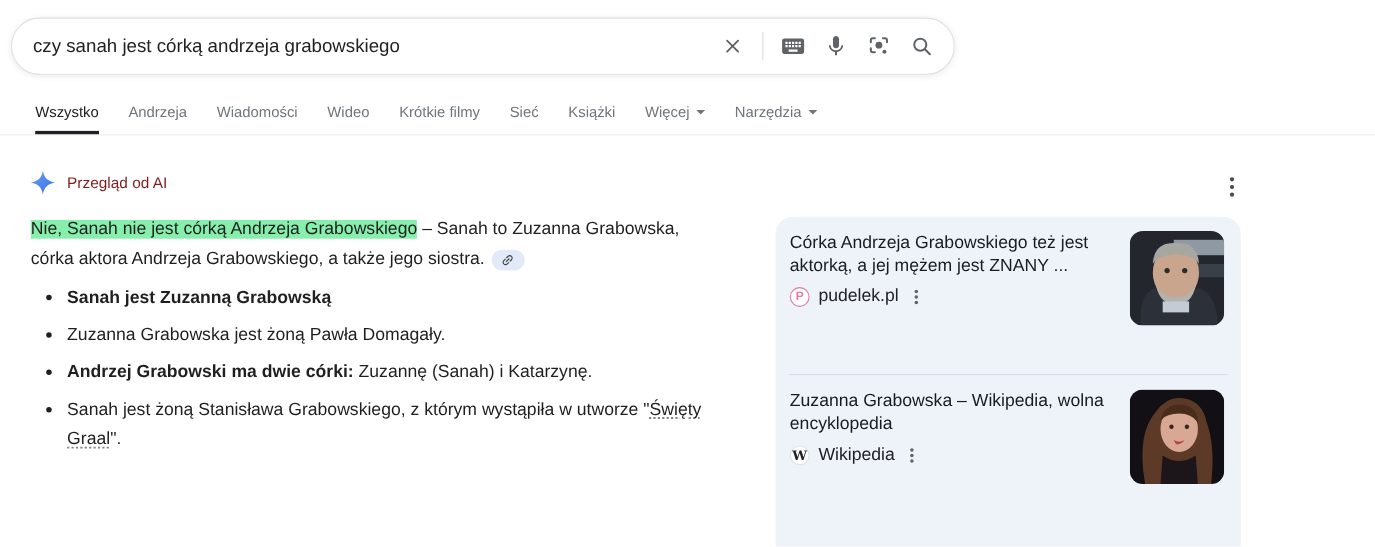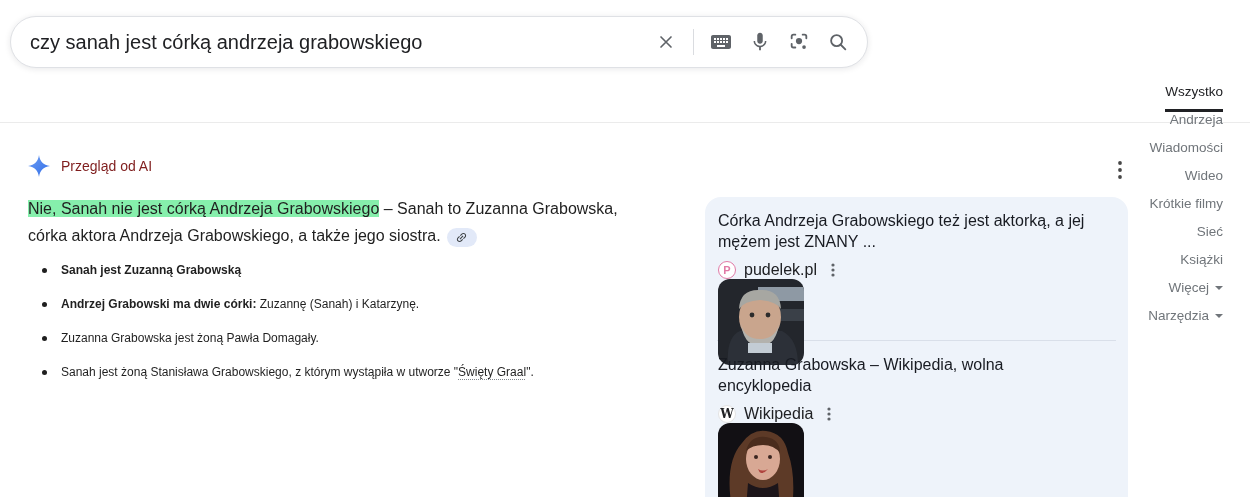--- a/index.html
+++ b/index.html
@@ -4,62 +4,62 @@
 <style>
   * { margin:0; padding:0; box-sizing:border-box; }
   html,body { width:1250px; height:497px; background:#fff; overflow:hidden;
               font-family:"Liberation Sans", sans-serif; color:#1f1f1f; position:relative; }
 
   
   .searchbar { position:absolute; left:10px; top:16px; width:858px; height:52px;
                border:1px solid #dfe1e5; border-radius:26px; background:#fff;
                box-shadow:0 1px 6px rgba(32,33,36,.10);
                display:flex; align-items:center; padding:0 17px 0 19px; }
-  .search-query { flex:1; font-size:20px; color:#202124; border:none; outline:none;
+  .search-query { flex:1; font-size:17px; color:#202124; border:none; outline:none;
                   background:transparent; font-family:"Liberation Sans", sans-serif; }
   .sb-icon { width:24px; height:24px; display:flex; align-items:center; justify-content:center;
              color:#5f6368; cursor:pointer; flex:0 0 auto; margin-left:15px; }
   .sb-divider { width:1px; height:26px; background:#dadce0; margin-left:15px; flex:0 0 auto; }
 
   
   .tabsbar { position:absolute; left:0; top:84px; width:1250px; height:39px;
              border-bottom:1px solid #ebebeb; display:flex; align-items:flex-end;
-             padding-left:20px;flex-direction:column; }
+             padding-left:32px; }
   .tab { font-size:13.5px; color:#70757a; padding:0 0 13px 0; margin-right:27px;
          white-space:nowrap; cursor:pointer; display:flex; align-items:center; }
   .tab.active { color:#202124; border-bottom:3px solid #202124; padding-bottom:10px; font-weight:400; }
   .tab .caret { width:0; height:0; border-left:4px solid transparent; border-right:4px solid transparent;
                 border-top:4px solid #70757a; margin-left:6px; display:inline-block; }
 
   
   .ai-col { position:absolute; left:28px; top:154px; width:614px; }
   .ai-header { display:flex; align-items:center; height:24px; margin-bottom:17px; }
   .sparkle { width:22px; height:22px; margin-right:11px; }
   .ai-title { font-size:14px; color:#7f1d1d; }
   .ai-par { font-size:16px; line-height:27px; color:#1f1f1f; margin-bottom:8px; }
   .hl { background:#86efac; }
   .link-chip { display:inline-flex; align-items:center; justify-content:center;
                width:30px; height:19px; border-radius:10px; background:#e2e9f8;
                margin-left:6px; vertical-align:-3px; cursor:pointer; }
   .ai-bullets { list-style:none; margin-top:6px; }
   .ai-bullets li { position:relative; margin-left:6px; padding-left:27px;
-                   font-size:12px; line-height:27px; margin-bottom:7px; }
+                   font-size:16px; line-height:27px; margin-bottom:7px; }
   .ai-bullets li::before { content:""; position:absolute; left:8px; top:11px;
                    width:5px; height:5px; border-radius:50%; background:#1f1f1f; }
   .b { font-weight:bold; }
   .dotted-link { text-decoration:underline dotted #80868b; text-underline-offset:3px; cursor:pointer; }
 
   
   .overview-kebab { position:absolute; left:1108px; top:158px; width:24px; height:24px;
                     display:flex; align-items:center; justify-content:center; cursor:pointer; color:#474747; }
 
   
   .cards { position:absolute; left:705px; top:197px; width:423px; height:300px;
            background:#eef3fa; border-radius:16px 16px 0 0; overflow:hidden; }
-  .card { height:143px; padding:13px 15px 0 13px; display:flex; cursor:pointer;flex-direction:column; }
+  .card { height:143px; padding:13px 15px 0 13px; display:flex; cursor:pointer; }
   .card + .card-divider { border-top:1px solid #d9dfe9; margin:0 12px; }
   .card-text { flex:1; padding-right:12px; min-width:0; }
   .card-title { font-size:16px; line-height:21px; color:#181b22; margin-bottom:6px; }
   .card-snippet { font-size:13.5px; line-height:20px; color:#4d5156; max-height:40px; overflow:hidden; }
   .card-source { display:flex; align-items:center; margin-top:9px; }
   .favicon { width:18px; height:18px; border-radius:50%; background:#fff;
              display:flex; align-items:center; justify-content:center; flex:0 0 auto; }
   .favicon.pudelek { border:1.5px solid #e17aa6; color:#e17aa6; font-weight:bold; font-size:11px; }
   .favicon.wiki { border:1px solid #e3e3e3; color:#202124; font-family:"DejaVu Serif", serif;
                   font-weight:bold; font-size:12px; }
@@ -141,22 +141,22 @@
   </div>
 
   <p class="ai-par"><span class="hl">Nie, Sanah nie jest córką Andrzeja Grabowskiego</span><span> – Sanah to Zuzanna Grabowska, córka aktora Andrzeja Grabowskiego, a także jego siostra.</span><span class="link-chip">
         <svg width="13" height="13" viewBox="0 0 24 24" fill="#3c4043" style="transform:rotate(-45deg)">
           <path d="M3.9 12c0-1.71 1.39-3.1 3.1-3.1h4V7H7c-2.76 0-5 2.24-5 5s2.24 5 5 5h4v-1.9H7c-1.71 0-3.1-1.39-3.1-3.1zM8 13h8v-2H8v2zm9-6h-4v1.9h4c1.71 0 3.1 1.39 3.1 3.1s-1.39 3.1-3.1 3.1h-4V17h4c2.76 0 5-2.24 5-5s-2.24-5-5-5z"></path>
         </svg>
       </span></p>
 
   <ul class="ai-bullets">
     <li><span class="b">Sanah jest Zuzanną Grabowską</span><span></span></li>
+    <li><span>Zuzanna Grabowska jest żoną Pawła Domagały.</span></li>
     <li><span class="b">Andrzej Grabowski ma dwie córki:</span><span> Zuzannę (Sanah) i Katarzynę.</span></li>
-    <li><span>Zuzanna Grabowska jest żoną Pawła Domagały.</span></li>
     <li><span>Sanah jest żoną Stanisława Grabowskiego, z którym wystąpiła w utworze "</span><span class="dotted-link">Święty Graal</span><span>".</span></li>
   </ul>
 </div>
 
 <div class="overview-kebab">
   <svg width="4" height="18" viewBox="0 0 4 18" fill="#474747">
       <circle cx="2" cy="2" r="1.9"></circle>
       <circle cx="2" cy="9" r="1.9"></circle>
       <circle cx="2" cy="16" r="1.9"></circle>
     </svg>

